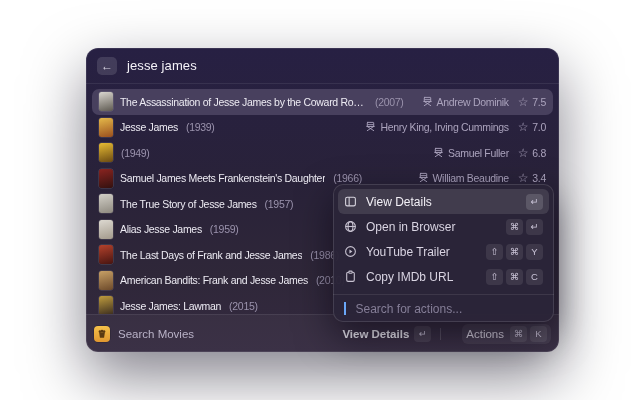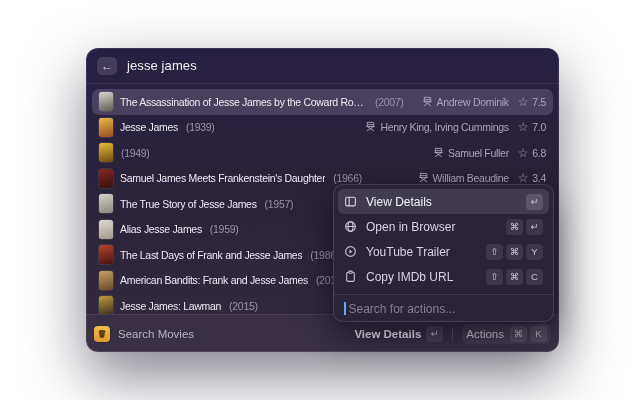--- a/index.html
+++ b/index.html
@@ -57,38 +57,38 @@
   .menu-item { height:25px; border-radius:6px; display:flex; align-items:center;
                gap:9px; padding:0 6px; color:#d9d4e2; font-size:12px; cursor:pointer; }
   .menu-item.selected { background:rgba(255,255,255,0.11); color:#f3f1f7; }
   .mi-icon { flex:none; display:flex; opacity:0.9; }
   .keys { margin-left:auto; display:flex; gap:3px; }
   .kbd { min-width:17px; height:16px; padding:0 3px; border-radius:4px;
          background:rgba(255,255,255,0.09); color:#c9c3d6; font-size:9.5px;
          line-height:16px; text-align:center; }
   .menu-item.selected .kbd { background:rgba(255,255,255,0.14); }
   .menu-search { border-top:1px solid rgba(255,255,255,0.09); height:28px;
-                 display:flex; align-items:center; padding:0 11px; gap:3px; }
+                 display:flex; align-items:center; padding:0 11px; gap:10px; }
   .caret { width:1.5px; height:13px; background:#6aa7f8; }
   .placeholder { color:#857e97; font-size:12px; }
 
   .ftr { height:38px; flex:none; display:flex; align-items:center; gap:8px;
          padding:0 8px; border-top:1px solid rgba(255,255,255,0.08);
          background:rgba(255,255,255,0.035); border-radius:0 0 12px 12px; }
   .app-icon { width:16px; height:16px; border-radius:4px; flex:none;
               background:linear-gradient(180deg,#f5c14a,#e09730);
               display:flex; align-items:center; justify-content:center;
               box-shadow:0 0 0 0.5px rgba(0,0,0,0.25); }
   .app-name { color:#b9b2c7; font-size:11.5px; }
   .ftr-right { margin-left:auto; display:flex; align-items:center; gap:5px; }
   .vd-label { color:#edebf3; font-size:11.5px; font-weight:700; }
   .ftr-sep { width:1px; height:12px; background:rgba(255,255,255,0.16); margin:0 4px; }
   .actions-group { display:flex; align-items:center; gap:3px;
                    background:rgba(255,255,255,0.07); border-radius:6px;
-                   padding:2px 4px; cursor:pointer; }
+                   padding:2px 4px; cursor:pointer;margin-left:12px; }
   .actions-label { color:#dad5e2; font-size:11.5px; font-weight:500; margin-right:3px; }
   svg { display:block; }
 </style>
 </head>
 <body>
 
 <div class="bg">
   <div class="window">
 
     <div class="hdr">

